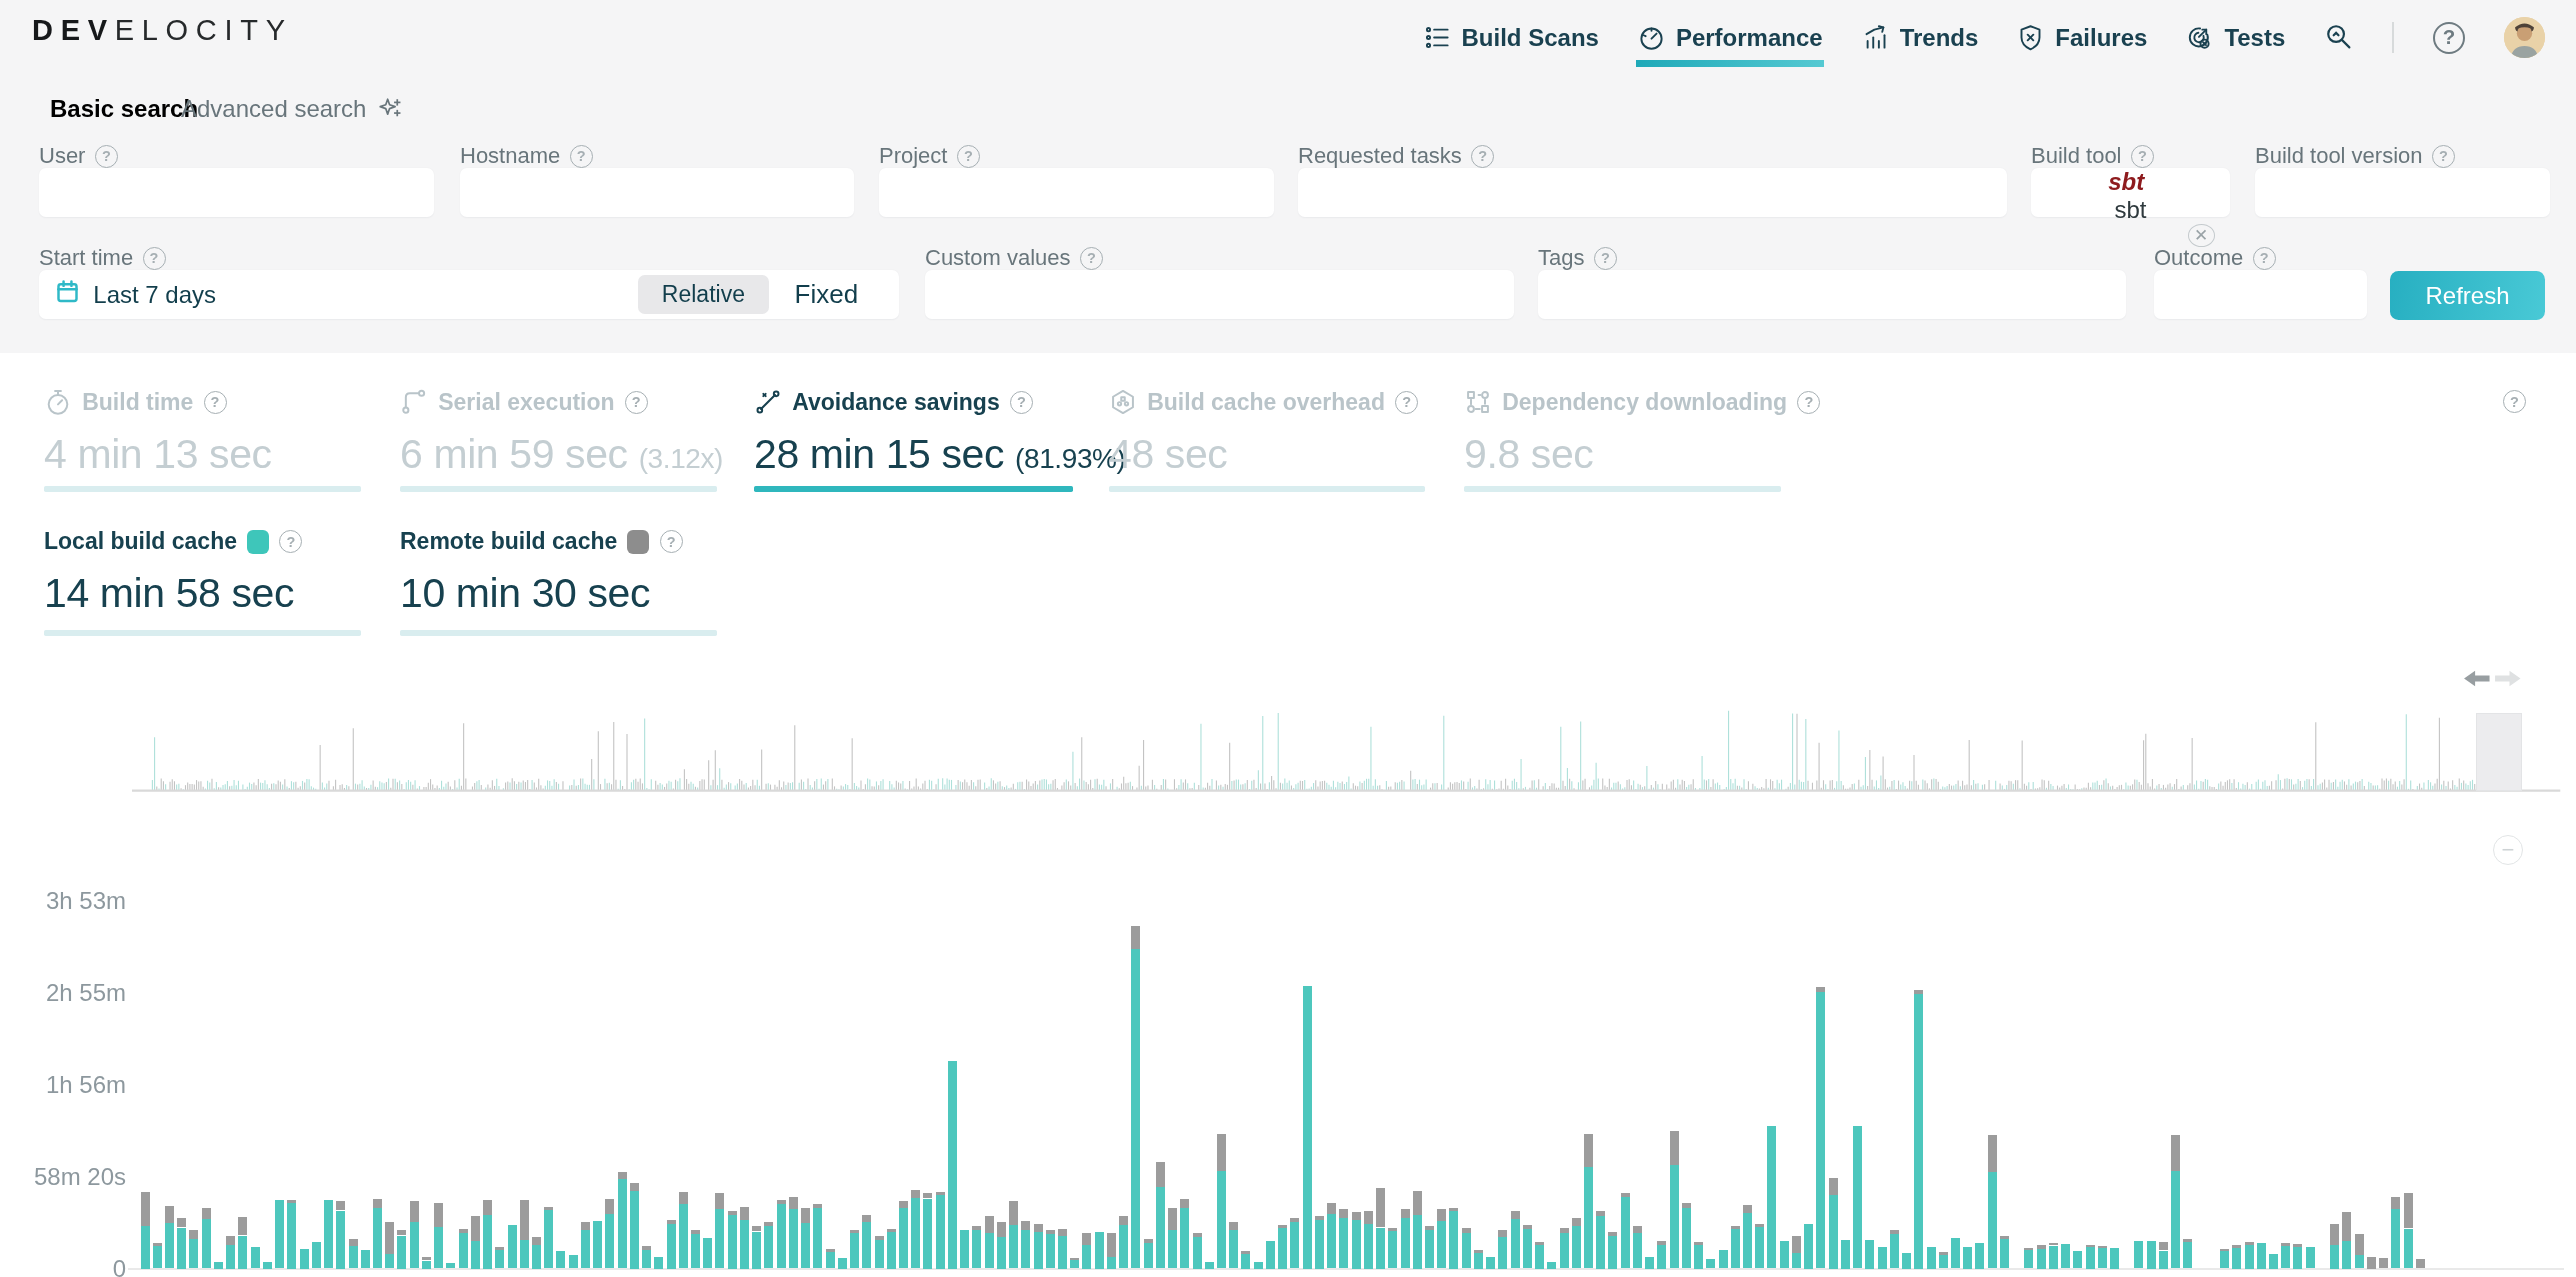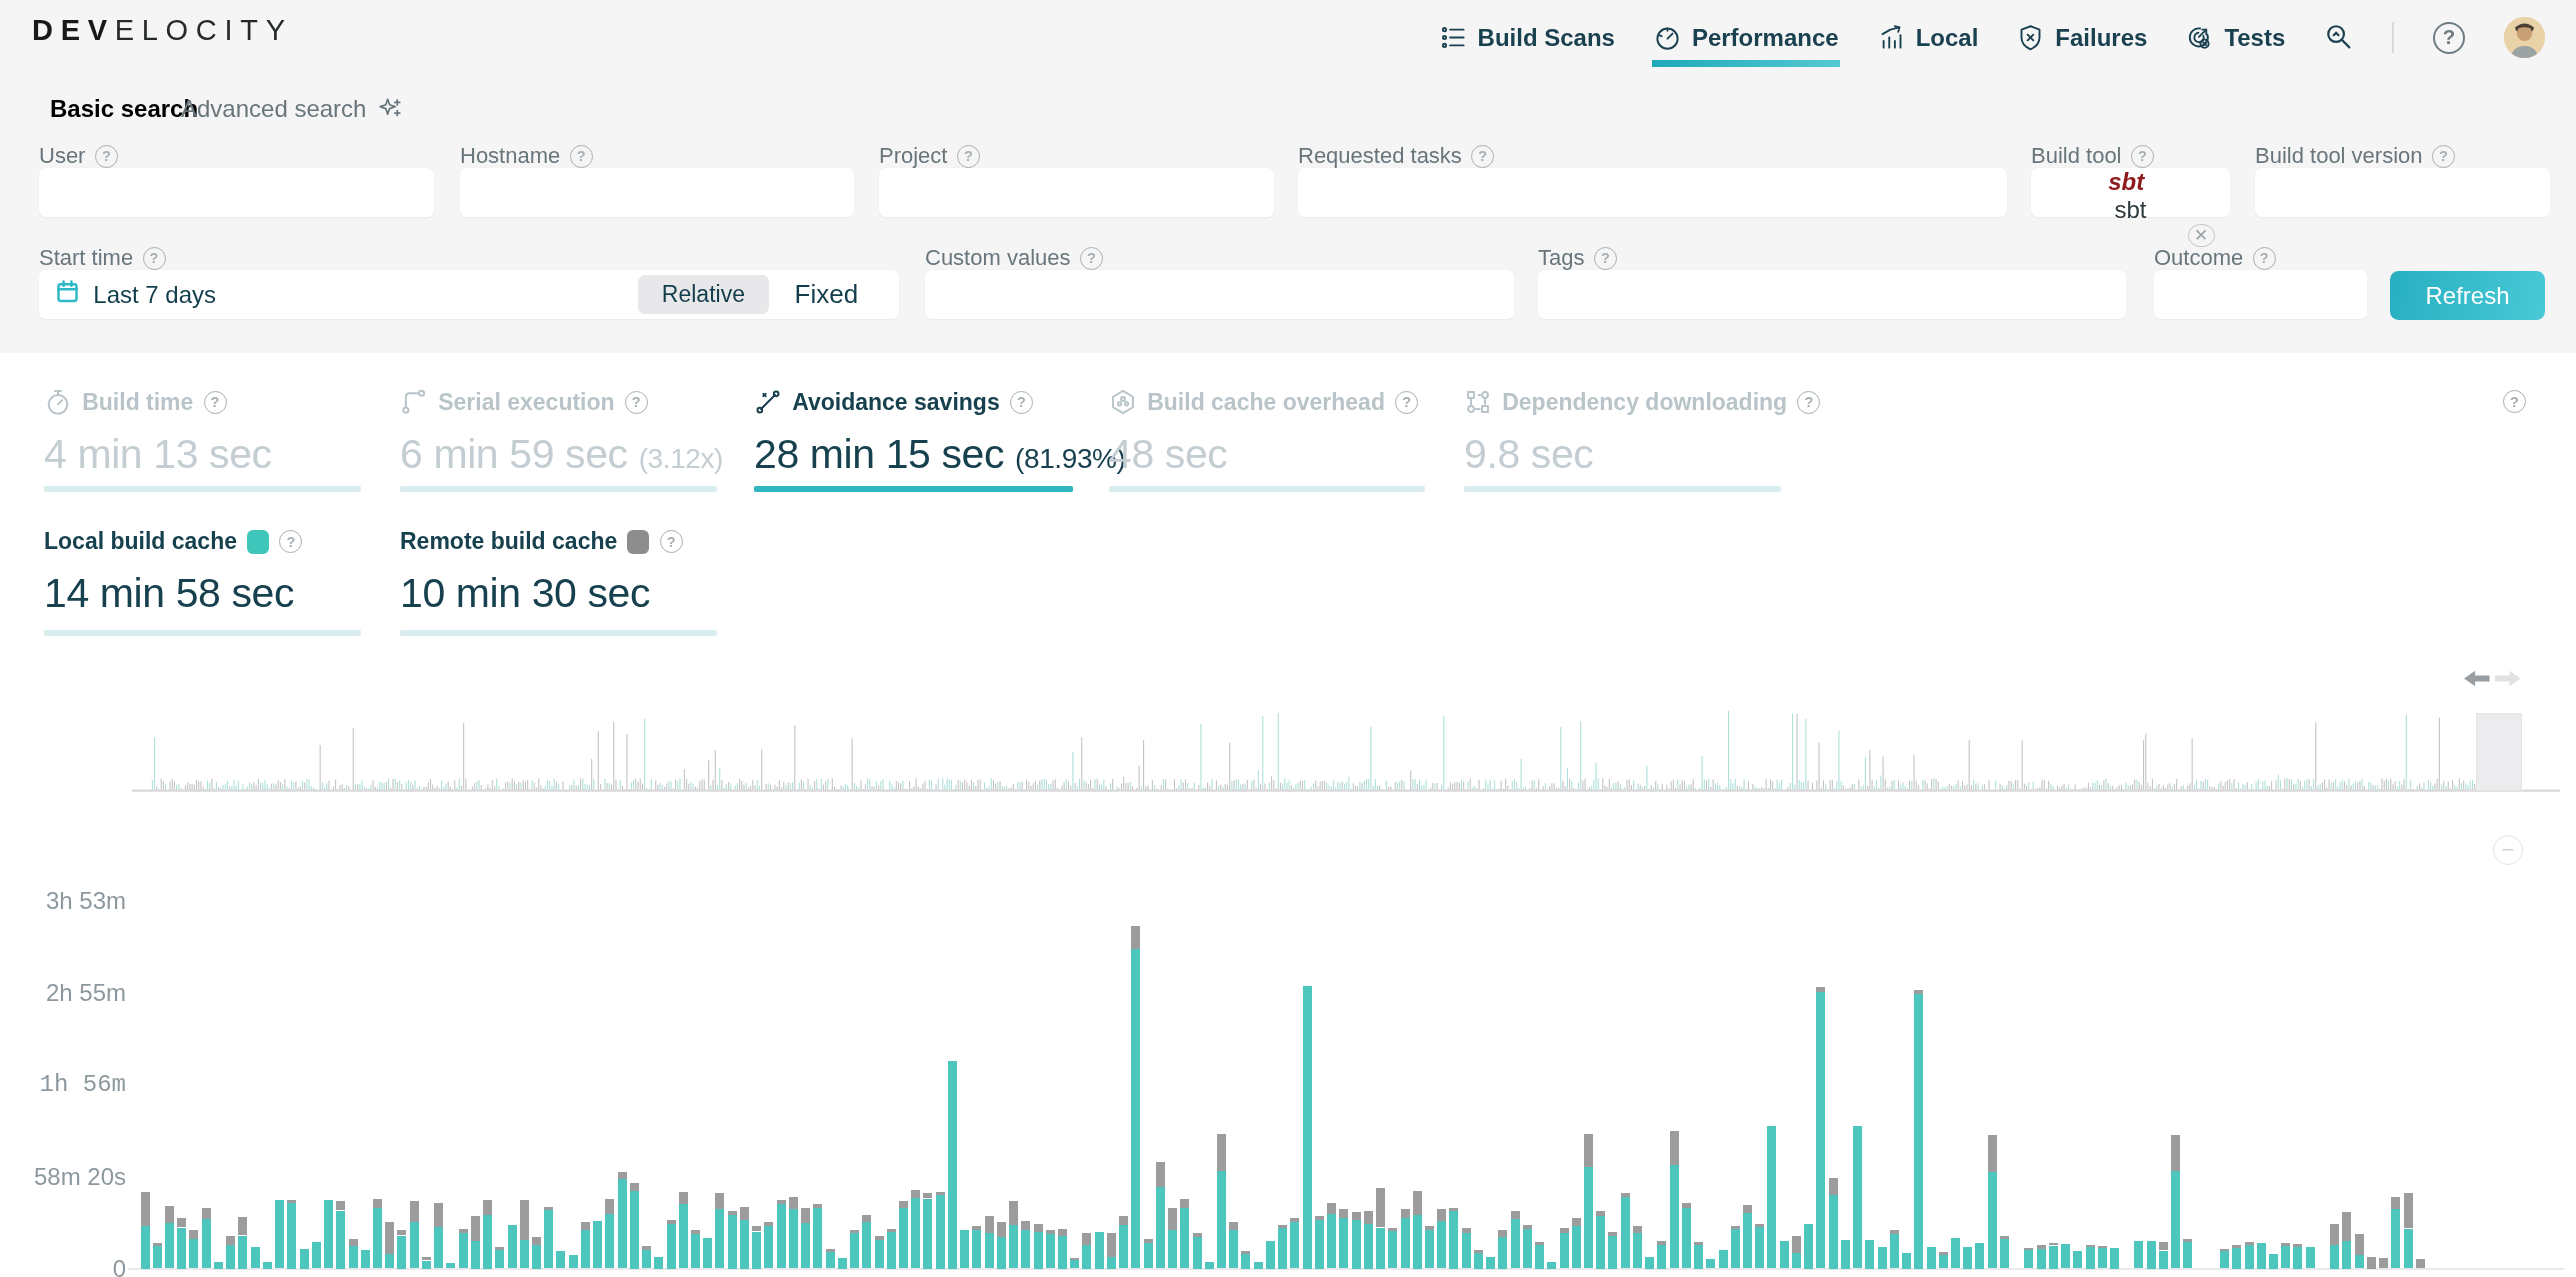--- a/index.html
+++ b/index.html
@@ -110,21 +110,21 @@
       </div>
       <div class="nav-item">
         <svg viewBox="0 0 24 24">
             <line x1="5" y1="21" x2="5" y2="15"></line>
             <line x1="10" y1="21" x2="10" y2="12"></line>
             <line x1="15" y1="21" x2="15" y2="15"></line>
             <line x1="20" y1="21" x2="20" y2="10"></line>
             <polyline points="4,9 11,5 19,3"></polyline>
             <polyline points="15,2 19,3 18,7"></polyline>
           </svg>
-        <span>Local</span>
+        <span>Trends</span>
       </div>
       <div class="nav-item">
         <svg viewBox="0 0 24 24">
             <path d="M12 2 L20 5 V12 C20 17.5 16.5 20.5 12 22.5 C7.5 20.5 4 17.5 4 12 V5 Z"></path>
             <line x1="9.5" y1="9.5" x2="14.5" y2="14.5"></line>
             <line x1="14.5" y1="9.5" x2="9.5" y2="14.5"></line>
           </svg>
         <span>Failures</span>
       </div>
       <div class="nav-item">
@@ -1377,21 +1377,21 @@
         <line x1="2808.6" y1="102" x2="2808.6" y2="88.7" stroke="#c3c3c3" stroke-width="1.3"></line>
         <line x1="0" y1="102" x2="2860" y2="102" stroke="#d9d9d9" stroke-width="2.5"></line>
       </svg>
     <div class="mini-sel" style="left: 2348px; top: 8.5px; width: 46px; height: 78px;"></div>
   </div>
   <div class="minus-btn">−</div>
 
   <div id="yaxis">
       <div class="ytick" style="top: 887px;">3h 53m</div>
       <div class="ytick" style="top: 979px;">2h 55m</div>
-      <div class="ytick" style="top: 1071px; font-family: Liberation Mono, monospace;">1h 56m</div>
+      <div class="ytick" style="top: 1071px;">1h 56m</div>
       <div class="ytick" style="top: 1163px;">58m 20s</div>
       <div class="ytick" style="top: 1255px;">0</div>
     </div>
   <div class="baseline"></div>
   <div id="bars">
       <div class="bar-seg" style="left: 141px; top: 1226px; width: 8.5px; height: 43px; background: rgb(77, 199, 189);"></div>
       <div class="bar-seg" style="left: 141px; top: 1192px; width: 8.5px; height: 34px; background: rgb(156, 156, 156);"></div>
       <div class="bar-seg" style="left: 153px; top: 1246px; width: 8.5px; height: 22.3px; background: rgb(77, 199, 189);"></div>
       <div class="bar-seg" style="left: 153px; top: 1243px; width: 8.5px; height: 3.2px; background: rgb(156, 156, 156);"></div>
       <div class="bar-seg" style="left: 165px; top: 1223px; width: 8.5px; height: 45px; background: rgb(77, 199, 189);"></div>

